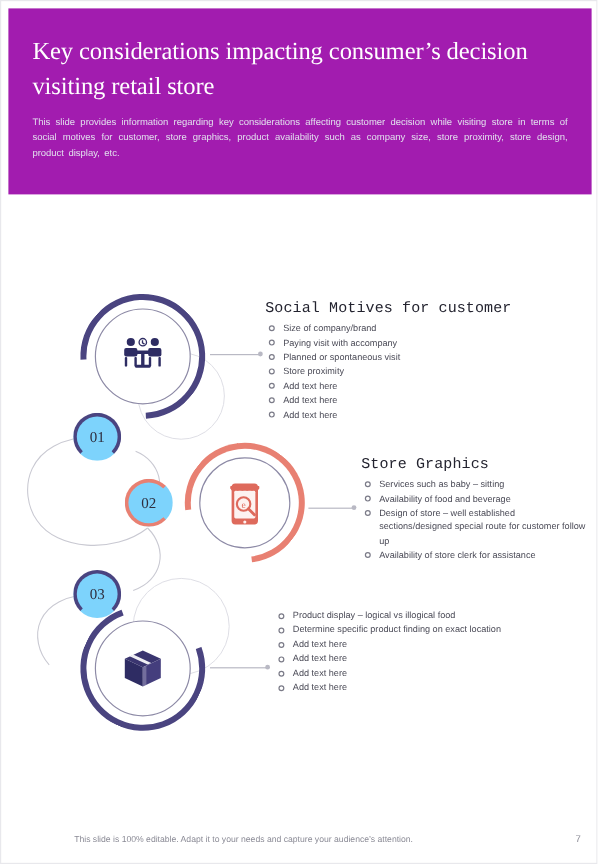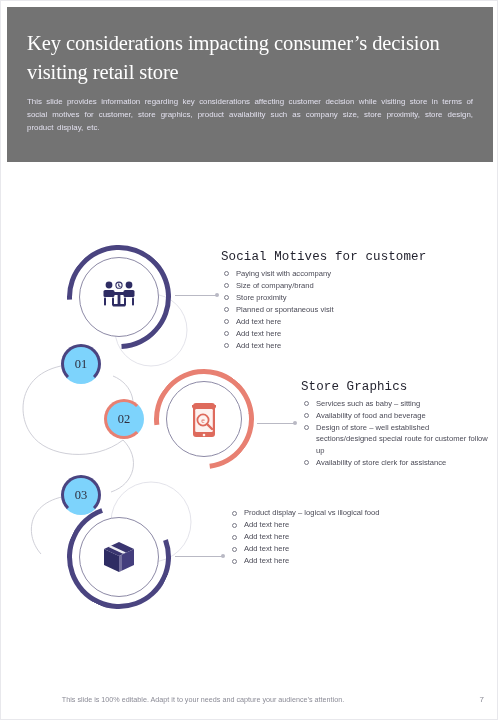--- a/index.html
+++ b/index.html
@@ -14,21 +14,21 @@
     background: #ffffff;
     border: 1px solid #e8e8ec;
     overflow: hidden;
   }
 
   
   .header {
     position: absolute;
     left: 6px; top: 6px;
     width: 486px; height: 155px;
-    background: #737373;
+    background: #a21caf;
     padding: 22px 20px 0 20px;
   }
   .header-title {
     font-family: "Liberation Serif", serif;
     font-size: 20.5px;
     line-height: 1.42;
     color: #ffffff;
     font-weight: 400;
     letter-spacing: -0.1px;
     max-width: 440px;
@@ -254,43 +254,44 @@
         </svg>
       </div>
     </div>
     <div class="badge pur b3">03</div>
     <div class="conn" style="left:174px; top:394px; width:48px;"></div>
     <div class="conn-dot" style="left:220px; top:392px;"></div>
 
     <div class="tblock t1">
       <h3>Social Motives for customer</h3>
       <ul>
+        <li>Size of company/brand</li>
         <li>Paying visit with accompany</li>
-        <li>Size of company/brand</li>
+        <li>Planned or spontaneous visit</li>
         <li>Store proximity</li>
-        <li>Planned or spontaneous visit</li>
         <li>Add text here</li>
         <li>Add text here</li>
         <li>Add text here</li>
       </ul>
     </div>
 
     <div class="tblock t2">
       <h3>Store Graphics</h3>
       <ul>
         <li>Services such as baby – sitting</li>
         <li>Availability of food and beverage</li>
         <li>Design of store – well established sections/designed special route for customer follow up</li>
         <li>Availability of store clerk for assistance</li>
       </ul>
     </div>
 
     <div class="tblock t3">
       <ul>
         <li>Product display – logical vs illogical food</li>
+        <li>Determine specific product finding on exact location</li>
         <li>Add text here</li>
         <li>Add text here</li>
         <li>Add text here</li>
         <li>Add text here</li>
       </ul>
     </div>
 
   </div>
 
   <div class="footer-text">This slide is 100% editable. Adapt it to your needs and capture your audience’s attention.</div>

